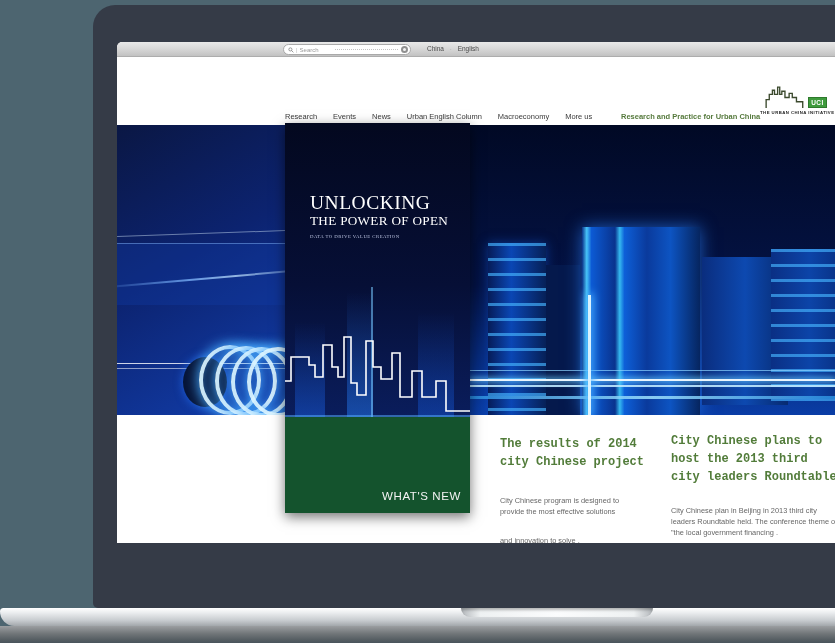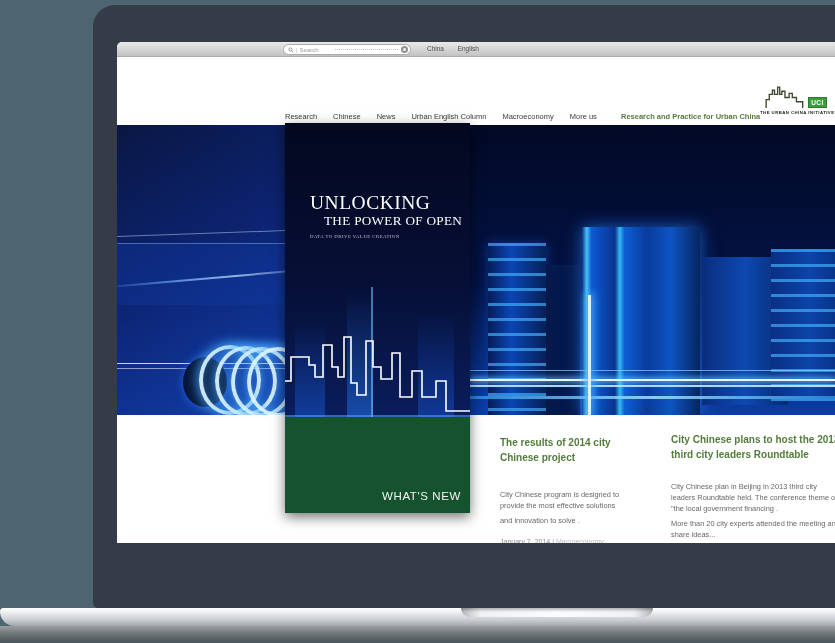--- a/index.html
+++ b/index.html
@@ -108,37 +108,37 @@
   .card-img { position:relative; width:100%; height:294px; overflow:hidden;
           background:linear-gradient(180deg,#03081f 0%,#060f36 55%,#0a1d5c 100%); }
   .card-bld { position:absolute; bottom:0; opacity:.6; }
   .cb1 { left:10px; width:30px; height:95px; background:linear-gradient(180deg,rgba(10,60,180,0),rgba(25,95,225,.8)); }
   .cb2 { left:62px; width:26px; height:125px; background:linear-gradient(180deg,rgba(10,60,180,0),rgba(35,120,240,.85)); }
   .cb3 { right:16px; width:36px; height:105px; background:linear-gradient(180deg,rgba(10,60,180,0),rgba(20,85,210,.8)); }
   .cb-line { position:absolute; left:86px; bottom:0; width:2px; height:130px; background:rgba(120,200,255,.55); }
   .cb-base { position:absolute; left:0; bottom:0; width:100%; height:2px; background:rgba(90,180,255,.5); }
   .hero-copy { position:absolute; left:25px; top:70px; color:#fff; z-index:3;font-family:Liberation Serif, serif; }
   .hero-title1 { font-size:19.5px; font-weight:400; letter-spacing:.5px; line-height:1.05; }
-  .hero-title2 { font-size:13.2px; font-weight:400; letter-spacing:.3px;margin-left:14px; }
+  .hero-title2 { font-size:13.2px; font-weight:400; letter-spacing:.3px; }
   .hero-sub { margin-top:5px; font-size:4.8px; letter-spacing:.45px; color:#b9c1de; }
   .card-skyline { position:absolute; left:0; bottom:-2px; width:100%; height:86px; z-index:2; }
   .card-black { position:relative; width:100%; height:96px; background:#14532d; }
   .whats-new { position:absolute; right:9px; bottom:11px; color:#f4f4f4;
                font-size:11.5px; letter-spacing:.6px; }
 
   
   .content { position:absolute; left:0; top:373px; width:100%; height:158px; background:#fff; }
   .article { position:absolute; }
   .article-1 { left:383px; top:20px; width:152px; }
   .article-2 { left:554px; top:17px; width:172px; }
-  .art-title { color:#527c3a; font-size:10px; font-weight:bold; line-height:1.5; cursor:pointer; }
+  .art-title { color:#527c3a; font-size:12px; font-weight:bold; line-height:1.5; cursor:pointer;font-family:Liberation Mono, monospace; }
   .art-body { color:#666; font-size:7.4px; line-height:1.5; }
   .article-1 .art-body { margin-top:24px; width:124px; }
   .article-2 .art-body { margin-top:19px; }
-  .art-body p + p { margin-top:4px; }
+  .art-body p + p { margin-top:18px; }
   .art-meta { margin-top:12px; font-size:7px; color:#8f8f8f; }
   .art-meta .cat { color:#b9b9b9; cursor:pointer; }
   .art-cta { display:inline-block; margin-top:11px; background:#587e3b; color:#fff;
              font-size:7px; font-weight:bold; padding:4px 9px 5px; cursor:pointer; }
 </style>
 </head>
 <body>
 
 <div class="stage" data-name="mockup-stage">
   <div class="bezel" data-name="laptop-bezel"></div>
@@ -159,21 +159,21 @@
       <div class="lang" data-name="language-switcher">
         <span data-name="lang-china-link">China</span>
         <span class="sep" data-name="lang-separator">·</span>
         <span data-name="lang-english-link">English</span>
       </div>
     </div>
 
     <div class="site-header" data-name="site-header">
       <nav class="nav" data-name="main-nav">
         <a href="#" data-name="nav-item-research">Research</a>
-        <a href="#" data-name="nav-item-events">Chinese</a>
+        <a href="#" data-name="nav-item-events">Events</a>
         <a href="#" data-name="nav-item-news">News</a>
         <a href="#" data-name="nav-item-urban-leaders-column">Urban English Column</a>
         <a href="#" data-name="nav-item-publications">Macroeconomy</a>
         <a href="#" data-name="nav-item-about-us">More us</a>
       </nav>
       <div class="tagline" data-name="site-tagline">Research and Practice for Urban China</div>
       <div class="logo" data-name="site-logo">
         <div class="logo-row">
           <svg width="42" height="23" viewBox="0 0 40 22" data-name="skyline-icon">
             <path d="M1,22 L1,14 L4,14 L4,9 L7,9 L7,5 L9,5 L9,9 L12,9 L12,2 L14,2 L14,9 L16,9 L16,6 L19,6 L19,12 L23,12 L23,8 L26,8 L26,12 L30,12 L30,16 L36,16 L36,22" fill="none" stroke="#3c4a2e" stroke-width="1.3"></path>

